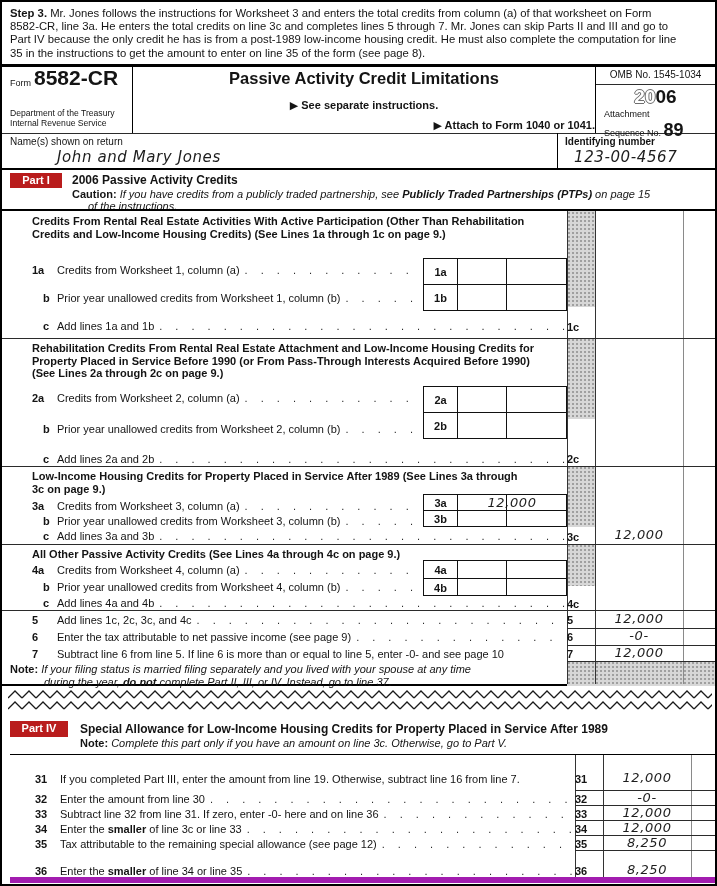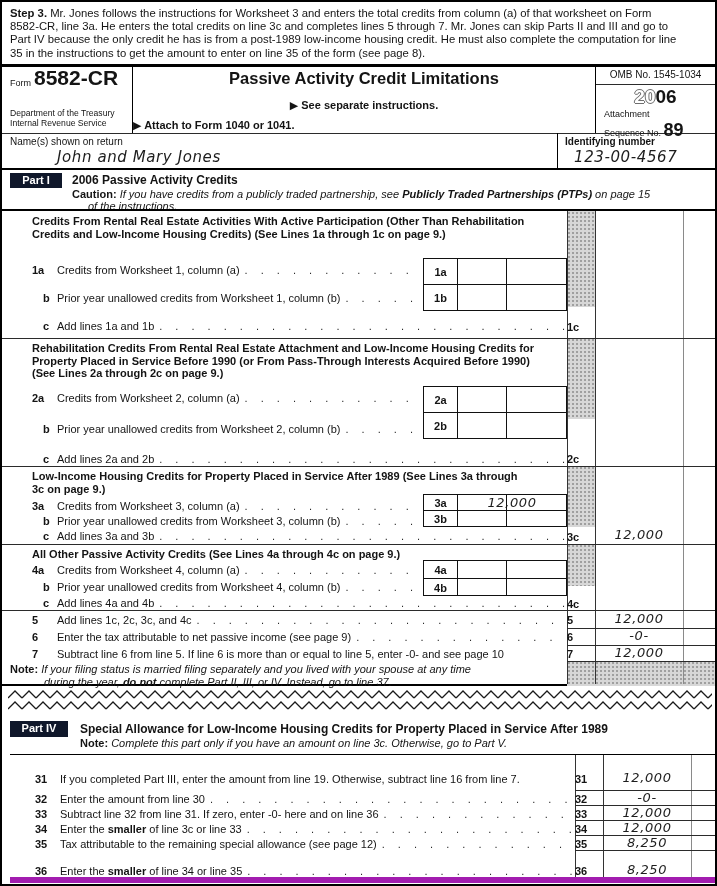--- a/index.html
+++ b/index.html
@@ -22,21 +22,21 @@
   .gray{position:absolute;left:565px;width:28px;background-color:#d7d7d7;
         background-image:radial-gradient(circle,#9e9e9e .7px,rgba(0,0,0,0) 1px);background-size:4px 4px}
   .cellnum{position:absolute;left:565px;width:28px;font-weight:bold;line-height:12px}
   .cellval{position:absolute;left:593px;width:88px;text-align:center;line-height:12px}
   .ibox{position:absolute;left:421px;width:144px;border:1px solid #111;background:#fff;box-sizing:border-box}
   .brow{display:flex;position:relative;align-items:center}
   .brow.first{border-bottom:1px solid #111}
   .bnum{width:33px;flex:none;border-right:1px solid #111;font-weight:bold;text-align:center;align-self:stretch;display:flex;align-items:center;justify-content:center}
   .bval{flex:1;text-align:center;position:relative;align-self:stretch;display:flex;align-items:center;justify-content:center}
   .btick{position:absolute;left:82px;top:0;bottom:0;width:1px;background:#111}
-  .partbox{background:#0f172a;color:#fff;font-weight:bold;text-align:center}
+  .partbox{background:#b91c1c;color:#fff;font-weight:bold;text-align:center}
   .outline{color:#fff;text-shadow:-1px 0 #6e6e6e,1px 0 #6e6e6e,0 -1px #6e6e6e,0 1px #6e6e6e}
   .sechead{position:absolute;left:30px;font-weight:bold;line-height:12.6px}
   .sechead div{white-space:nowrap}
 </style>
 </head>
 <body>
 
 <div class="page">
 
   <div class="abs" style="left:8px;top:5px;width:705px;font-size:11.3px;line-height:13.2px">
@@ -56,21 +56,21 @@
   <div class="abs" style="left:8px;top:106px;font-size:8.6px;line-height:10px">
     <div>Department of the Treasury</div>
     <div>Internal Revenue Service</div>
   </div>
 
   <div class="abs b nw" style="left:131px;top:97px;width:462px;text-align:center;font-size:11px">
     <span>▶</span>
     <span>See separate instructions.</span>
   </div>
   <div class="abs b nw" style="left:131px;top:67px;width:462px;text-align:center;font-size:16.5px">Passive Activity Credit Limitations</div>
-  <div class="abs b nw" style="left:131px;top:117px;width:462px;text-align:left;font-size:11px">
+  <div class="abs b nw" style="left:131px;top:117px;width:462px;text-align:right;font-size:11px">
     <span>▶</span>
     <span>Attach to Form 1040 or 1041.</span>
   </div>
 
   <div class="abs nw" style="left:594px;top:67px;width:119px;text-align:center;font-size:10px">OMB No. 1545-1034</div>
   <div class="abs hline" style="left:594px;top:82px;width:119px"></div>
   <div class="abs nw" style="left:594px;top:84px;width:119px;text-align:center;font-size:19px;font-weight:bold">
     <span class="outline">20</span><span>06</span>
   </div>
   <div class="abs nw" style="left:602px;top:107px;font-size:9px">Attachment</div>

